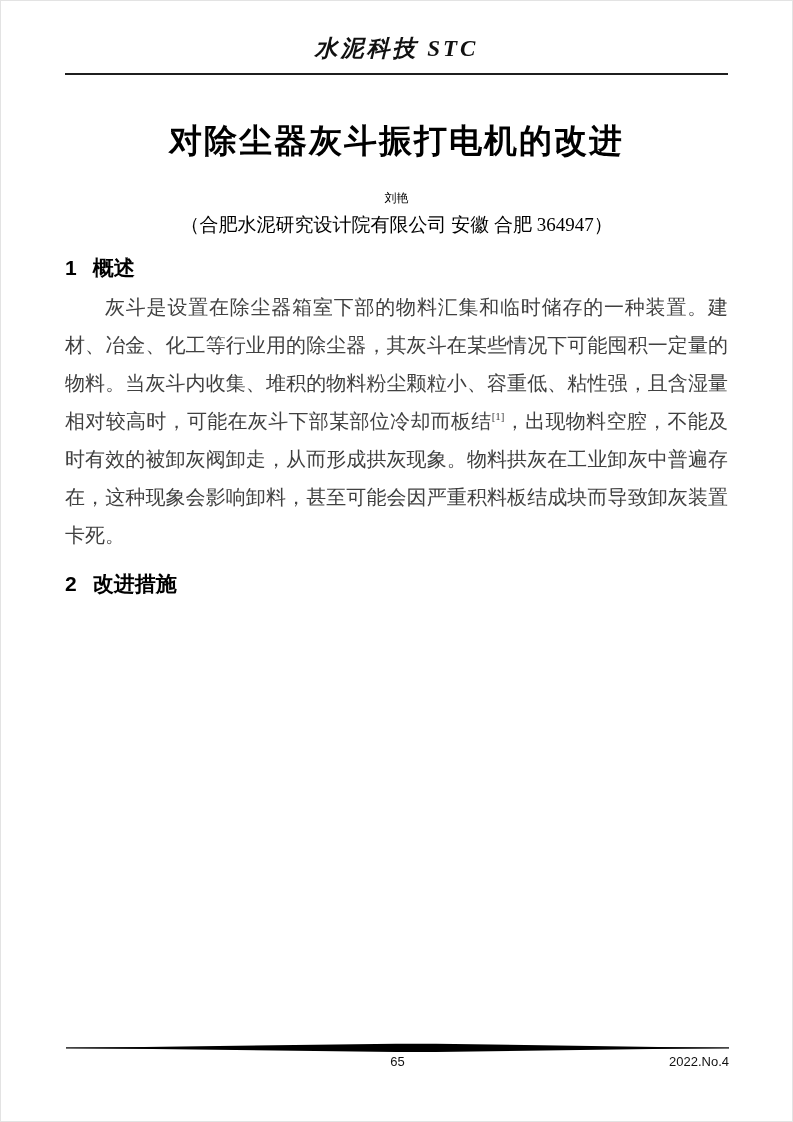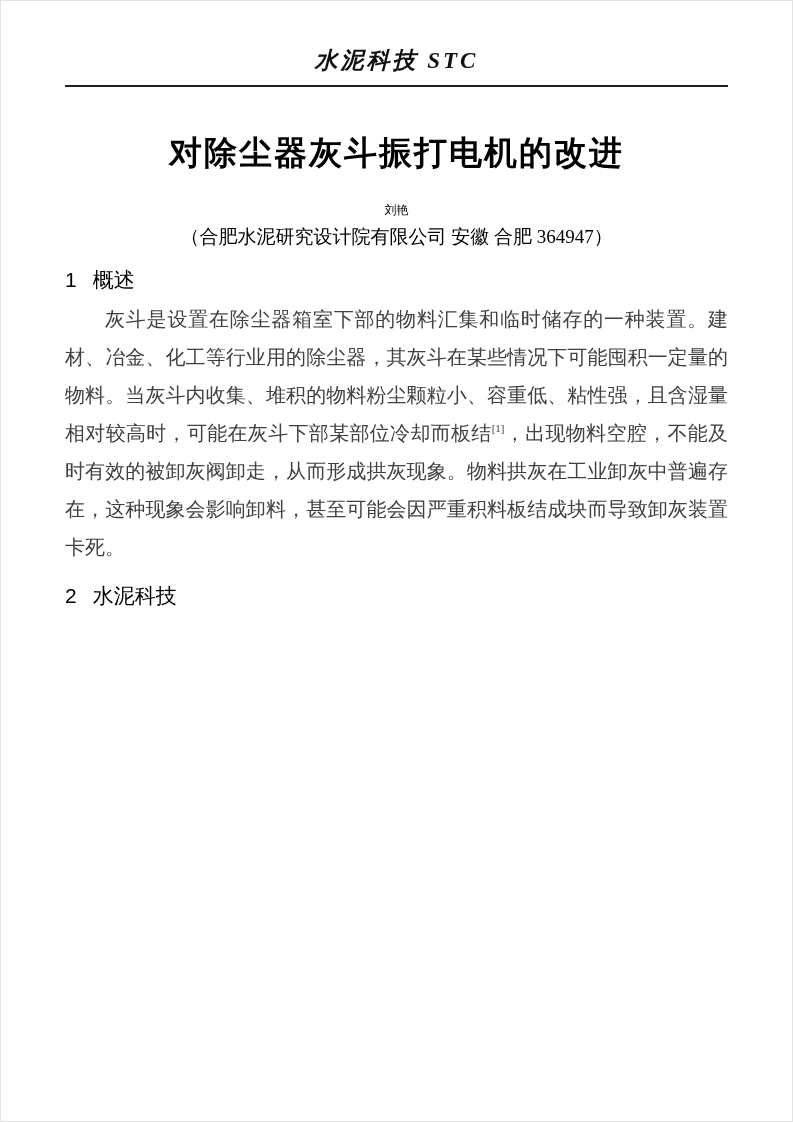--- a/index.html
+++ b/index.html
@@ -18,21 +18,21 @@
     overflow: hidden;
     box-sizing: border-box;
     border: 1px solid #e3e3e3;
   }
   .content-col {
     width: 663px;
     margin: 16px auto;
   }
   
   .journal-name {
-    padding-top: 44px;
+    padding-top: 32px;
     text-align: center;
     font-size: 23px;
     font-style: italic;
     font-weight: 600;
     letter-spacing: 3px;
     color: #111111;
   }
   .header-rule {
     width: 663px;
     height: 2px;
@@ -56,21 +56,21 @@
   .article-affiliation {
     margin-top: 5px;
     text-align: center;
     font-size: 19px;
   }
   
   .section-heading {
     margin: 16px 0 6px 0;
     font-family: "Liberation Sans", "DejaVu Sans", sans-serif;
     font-size: 21px;
-    font-weight: 400;
+    font-weight: 700;
     color: #000000;
   }
   .section-heading .sec-num {
     display: inline-block;
     margin-right: 16px;
   }
   .body-para {
     margin: 6px 0 0 0;
     font-size: 20px;
     line-height: 38px;
@@ -139,19 +139,29 @@
     <div class="article-affiliation">（合肥水泥研究设计院有限公司 安徽 合肥 364947）</div>
 
     <h2 class="section-heading">
       <span class="sec-num">1</span><span>概述</span>
     </h2>
 
     <p class="body-para"><span>灰斗是设置在除尘器箱室下部的物料汇集和临时储存的一种装置。建材、冶金、化工等行业用的除尘器，其灰斗在某些情况下可能囤积一定量的物料。当灰斗内收集、堆积的物料粉尘颗粒小、容重低、粘性强，且含湿量相对较高时，可能在灰斗下部某部位冷却而板结</span><sup class="citation-sup">[1]</sup><span>，出现物料空腔，不能及时有效的被卸灰阀卸走，从而形成拱灰现象。物料拱灰在工业卸灰中普遍存在，这种现象会影响卸料，甚至可能会因严重积料板结成块而导致卸灰装置卡死。</span></p>
 
 
     <h2 class="section-heading">
-      <span class="sec-num">2</span><span>水泥科技</span>
+      <span class="sec-num">2</span><span>改进措施</span>
     </h2>
 
   </main>
 
+  <footer class="page-footer">
+    <svg class="footer-divider" viewBox="0 0 663 10" preserveAspectRatio="none">
+      <rect x="0" y="4.2" width="663" height="1.4" fill="#1a1a1a"></rect>
+      <polygon points="4,4.9 330,0.8 370,0.8 659,4.9 370,9 330,9" fill="#000000"></polygon>
+    </svg>
+    <div class="footer-row">
+      <span class="footer-page-number">65</span>
+      <span class="footer-issue">2022.No.4</span>
+    </div>
+  </footer>
 
 </div>
 
 </body></html>

